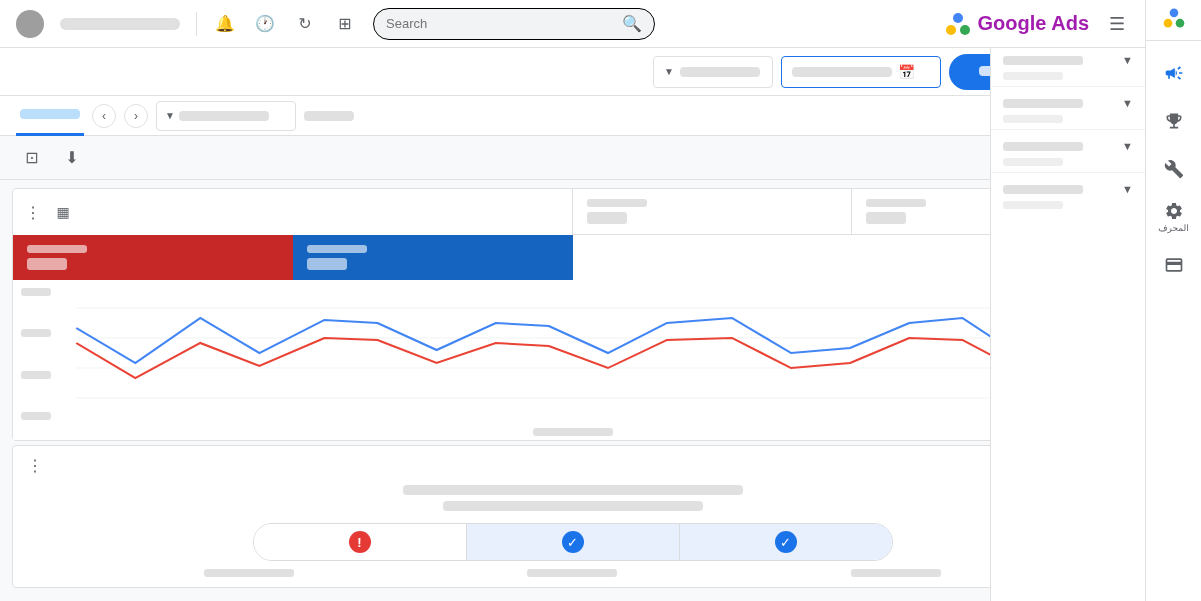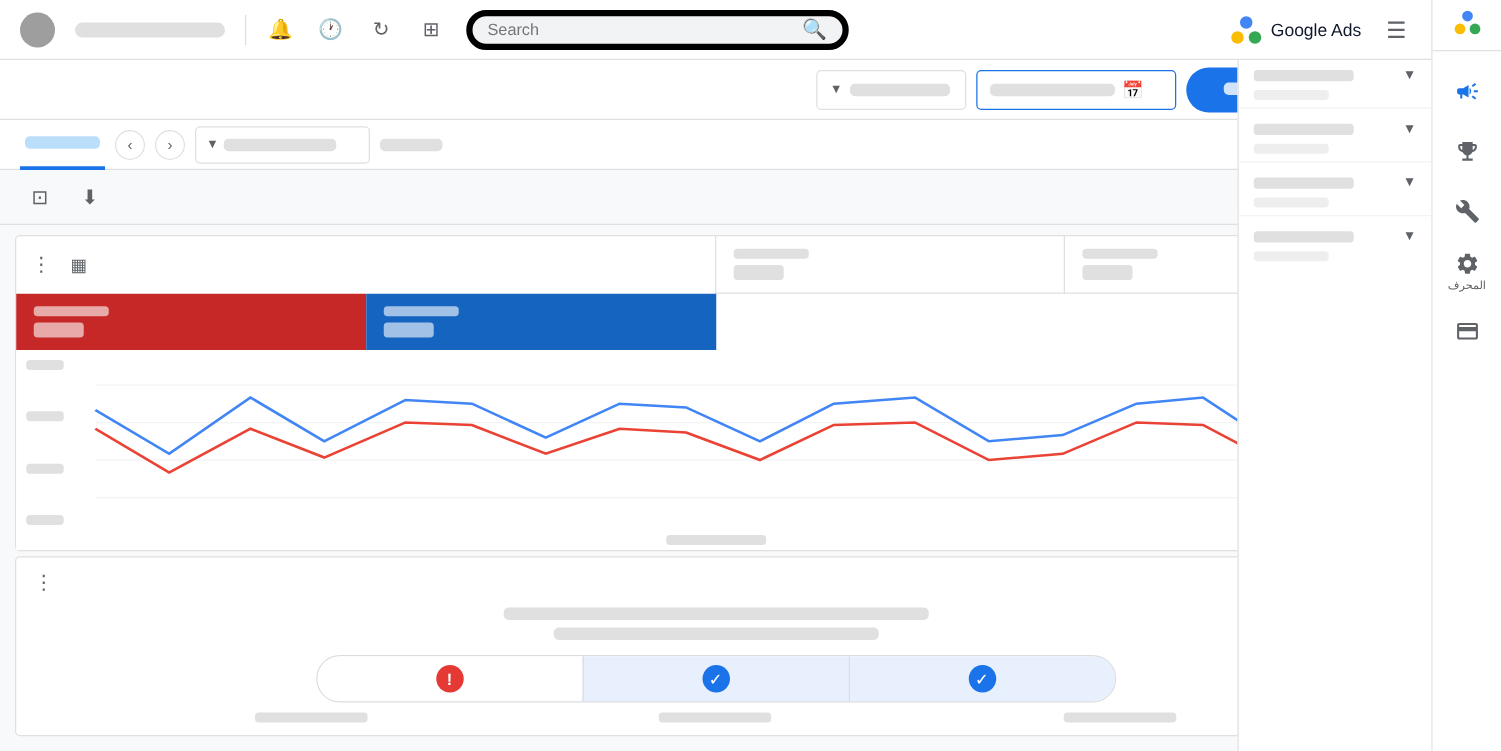--- a/index.html
+++ b/index.html
@@ -61,21 +61,21 @@
       justify-content: center;
       color: #5f6368;
       cursor: pointer;
       font-size: 16px;
     }
 
     .search-bar {
       flex: 1;
       max-width: 340px;
       height: 32px;
-      border: 5px solid #000000;
+      border: 1px solid #000000;
       border-radius: 24px;
       display: flex;
       align-items: center;
       padding: 0 12px;
       background: #f1f3f4;
       margin-left: auto;
       gap: 31px;
     }
 
     .search-bar input {
@@ -561,21 +561,21 @@
         <span>🔍</span>
       </div>
       <div style="flex:1"></div>
 
       <div style="display:flex;align-items:center;gap:6px;">
         <svg width="28" height="28" viewBox="0 0 28 28">
           <circle cx="7" cy="20" r="5" fill="#fbbc04"></circle>
           <circle cx="14" cy="8" r="5" fill="#4285f4"></circle>
           <circle cx="21" cy="20" r="5" fill="#34a853"></circle>
         </svg>
-        <span style="font-size:14px;font-weight:400;color:#0f172a;">Google Ads</span>
+        <span style="font-size:20px;font-weight:700;color:#a21caf;">Google Ads</span>
       </div>
       <div class="header-icon" style="font-size:18px;">☰</div>
     </div>
 
     <div class="filter-bar">
 
       <div style="flex:1"></div>
 
       <div class="filter-dropdown">
         <span class="dd-arrow">▼</span>

